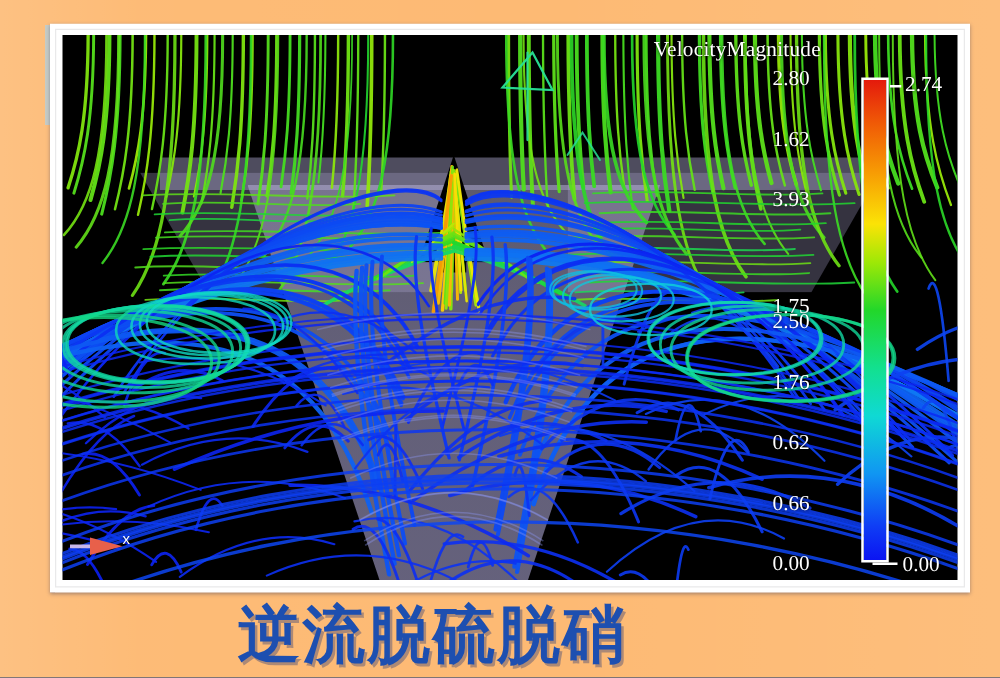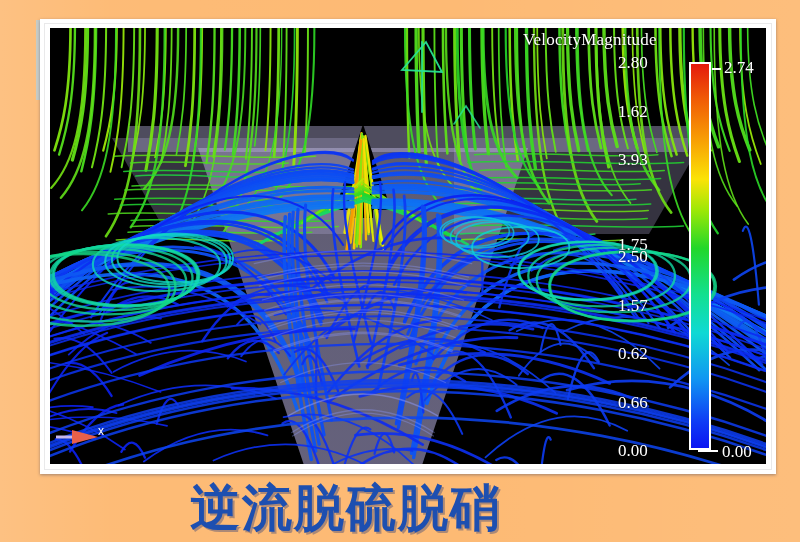--- a/index.html
+++ b/index.html
@@ -584,21 +584,21 @@
 
     <div id="legend">
       <div id="legend-title">VelocityMagnitude</div>
       <div id="colorbar"></div>
       <div id="cb-ticks">
           <div class="cb-tick-label" style="left: 568px; top: 25px;">2.80</div>
           <div class="cb-tick-label" style="left: 568px; top: 73.5px;">1.62</div>
           <div class="cb-tick-label" style="left: 568px; top: 122px;">3.93</div>
           <div class="cb-tick-label" style="left: 568px; top: 170.5px; margin-top: 36px;">1.75</div>
           <div class="cb-tick-label" style="left: 568px; top: 219px;">2.50</div>
-          <div class="cb-tick-label" style="left: 568px; top: 267.5px;">1.57</div>
+          <div class="cb-tick-label" style="left: 568px; top: 267.5px;">1.76</div>
           <div class="cb-tick-label" style="left: 568px; top: 316px;">0.62</div>
           <div class="cb-tick-label" style="left: 568px; top: 364.5px;">0.66</div>
           <div class="cb-tick-label" style="left: 568px; top: 413px;">0.00</div>
         </div>
       <div class="cb-dash" style="left:662px;top:40px;"></div>
       <div class="cb-anno" style="left:674px;top:30px;">2.74</div>
       <div class="cb-dash" style="left:648px;top:422px;width:20px;"></div>
       <div class="cb-anno" style="left:672px;top:414px;">0.00</div>
     </div>
 

